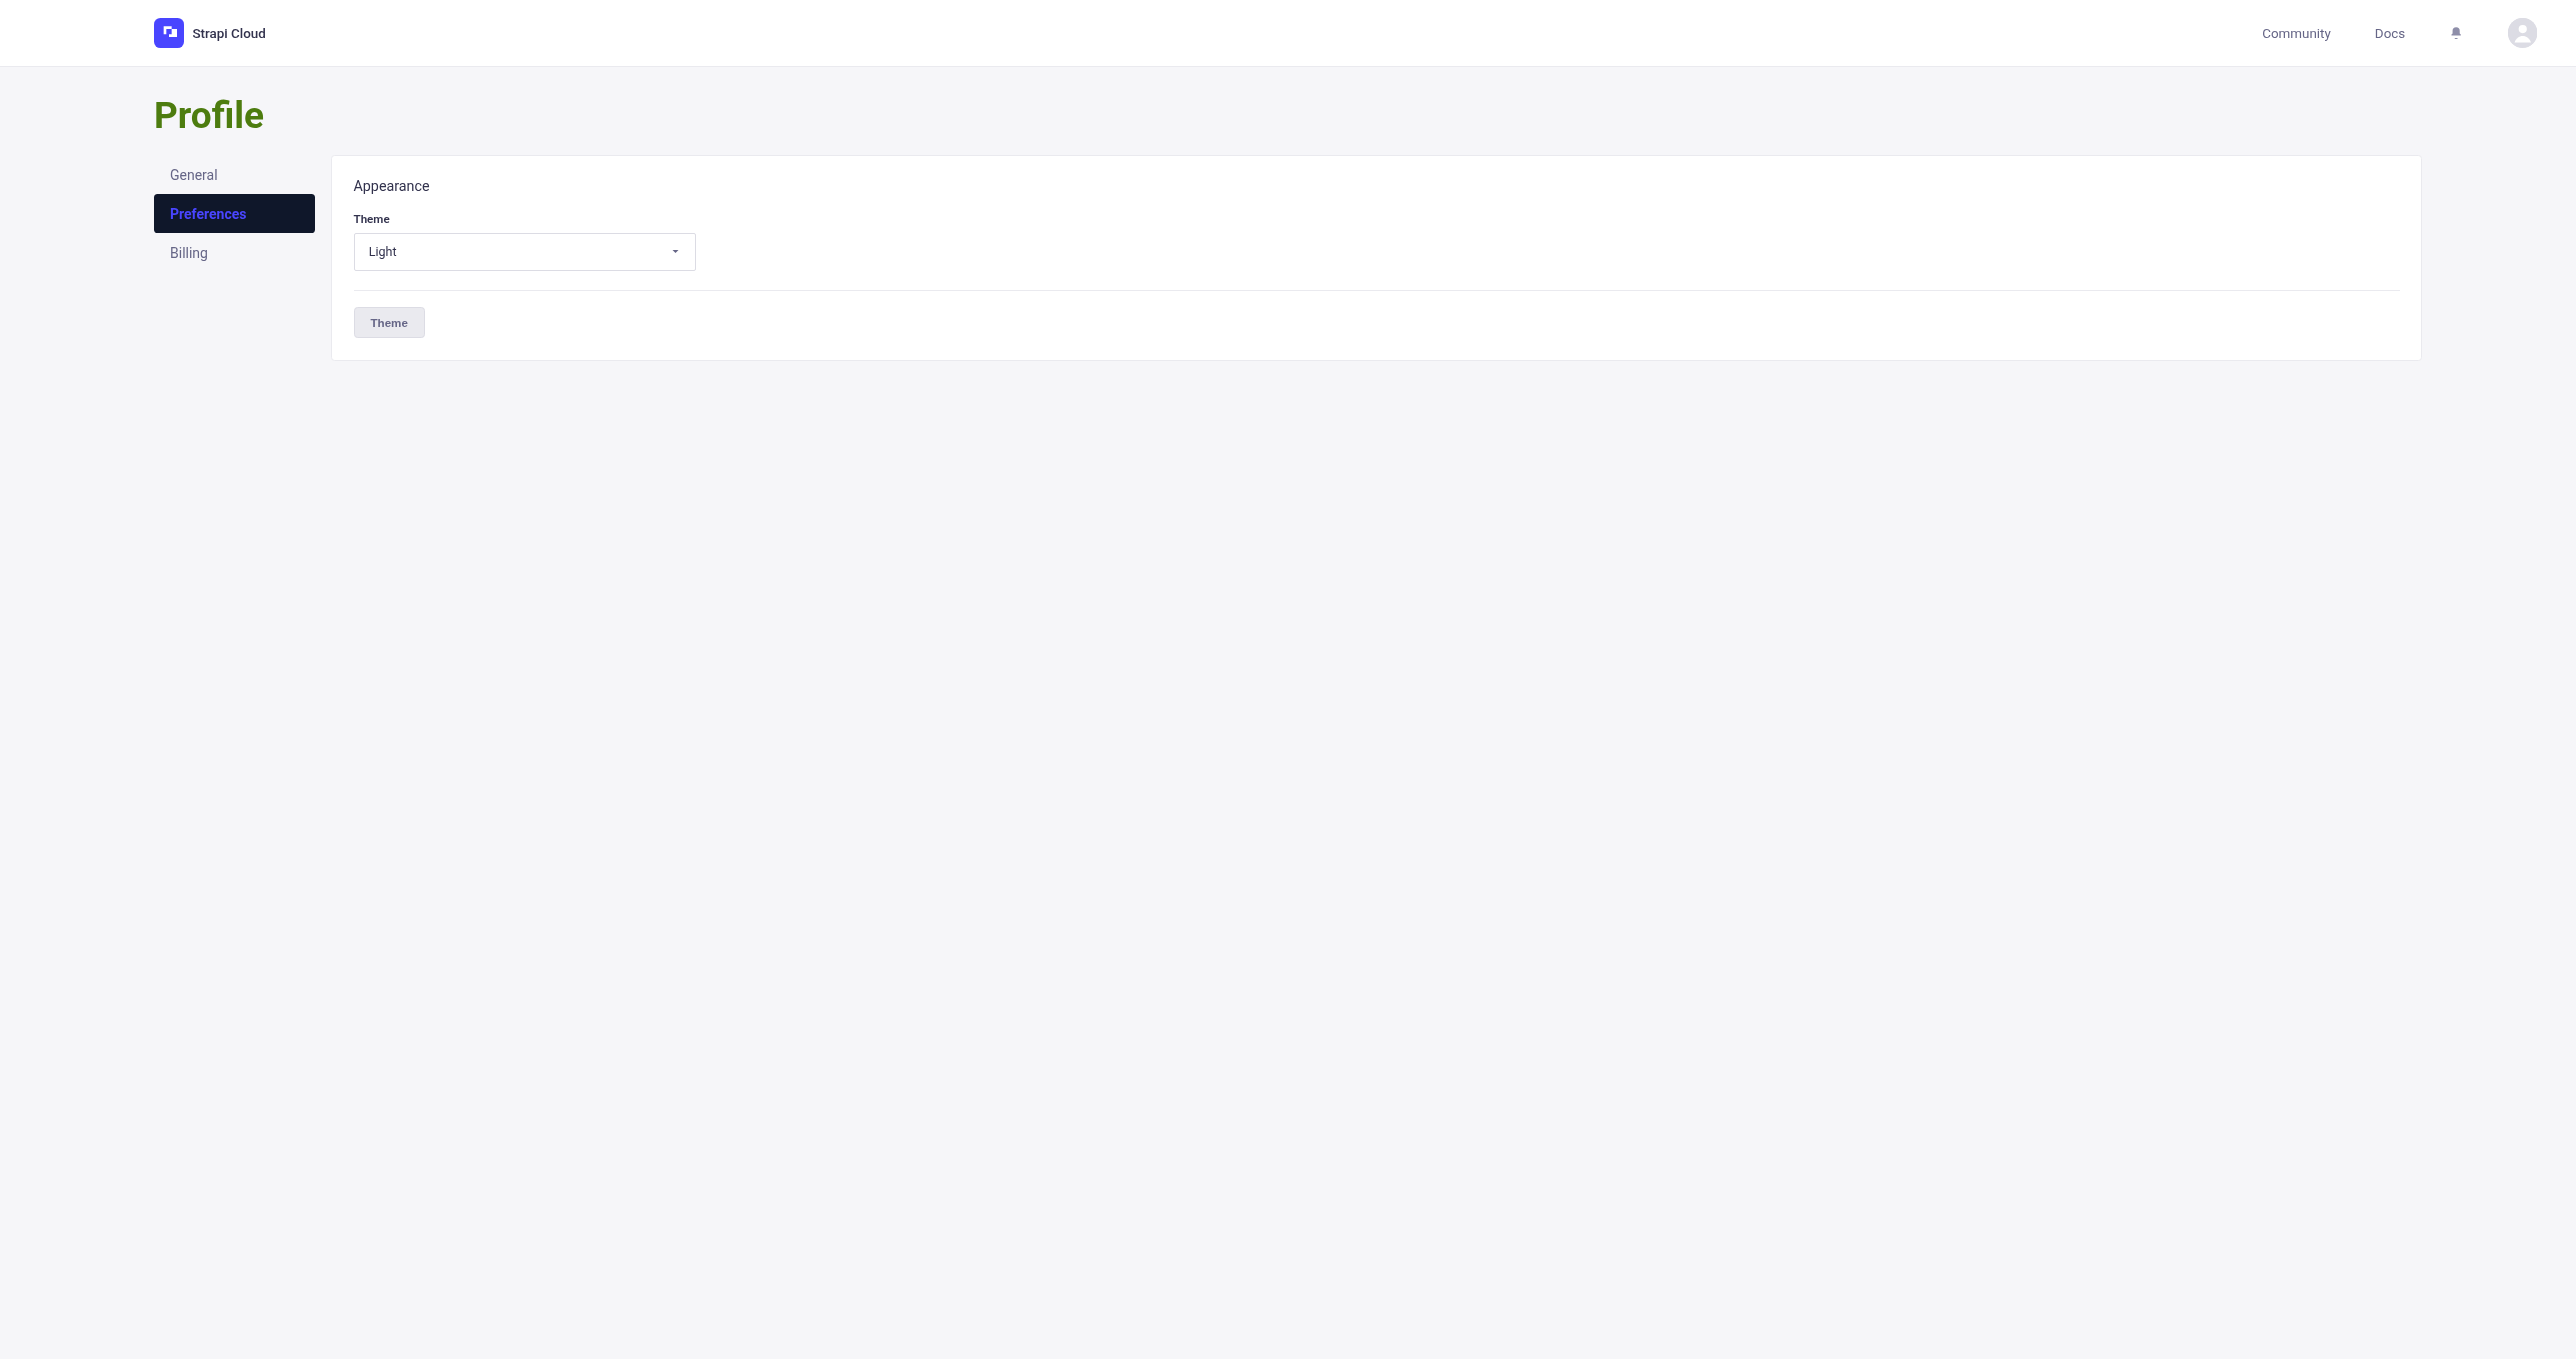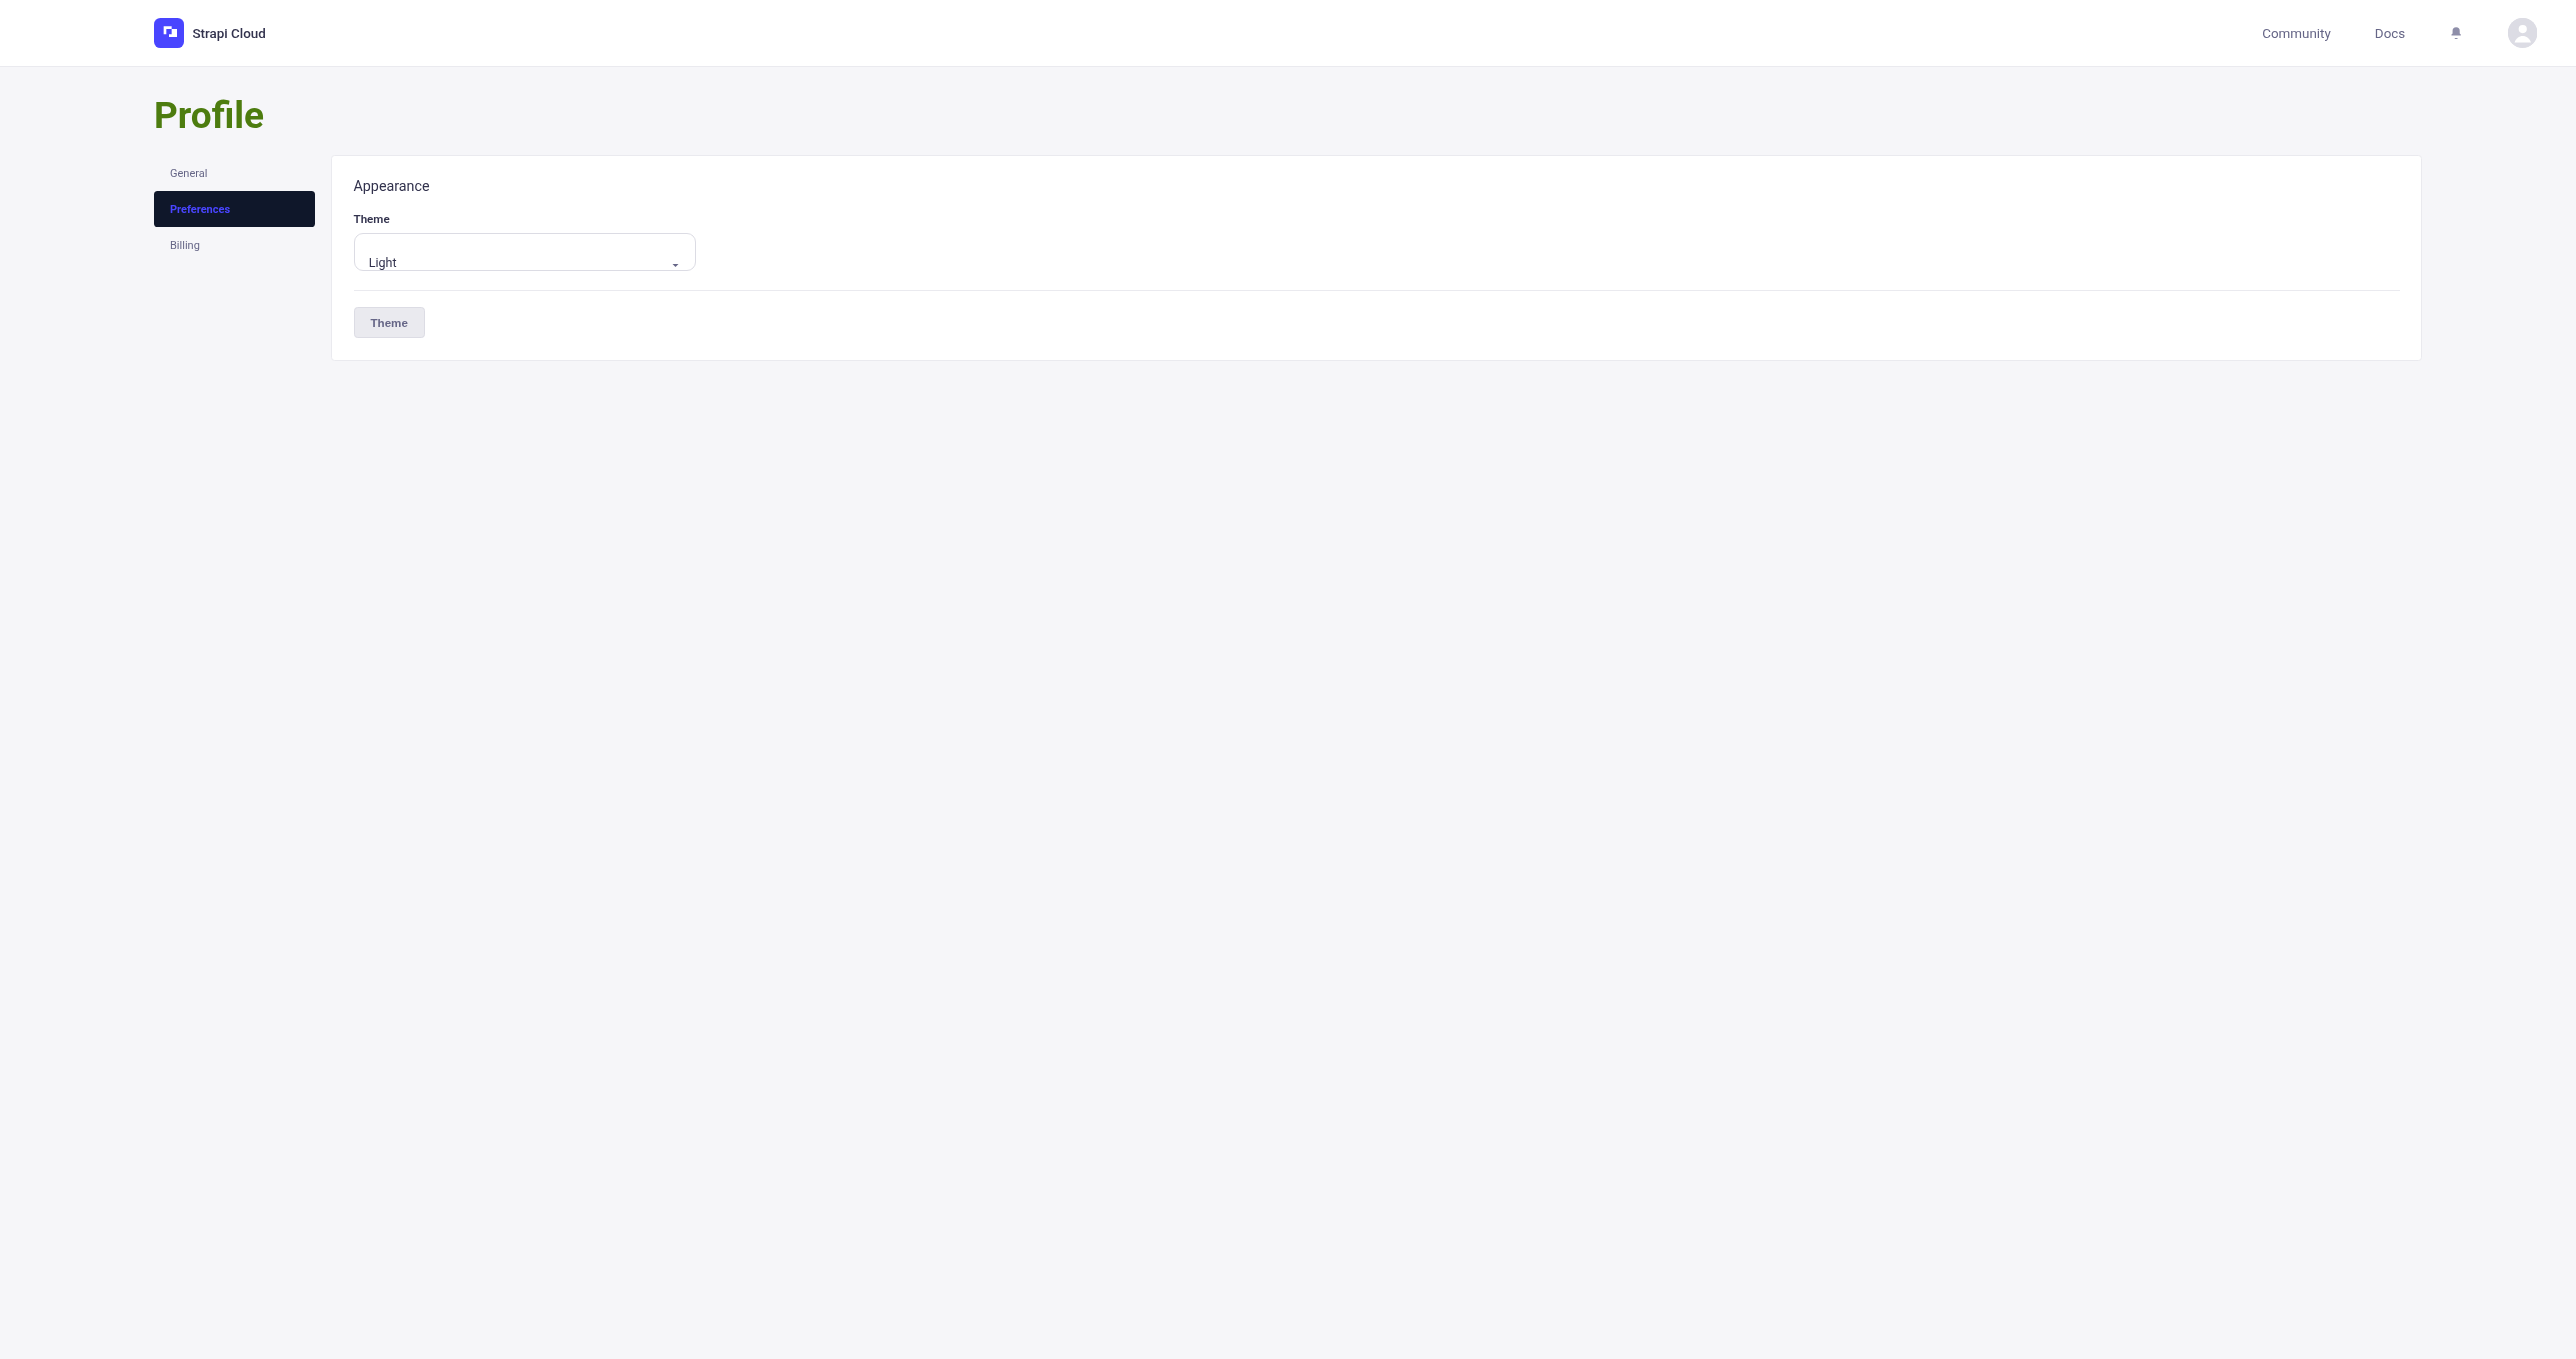--- a/index.html
+++ b/index.html
@@ -93,21 +93,21 @@
       display: flex;
       gap: 16px;
     }
     
     .sidebar {
       width: 161px;
       flex-shrink: 0;
     }
     .sidebar-item {
       padding: 11.6px 16px;
-      font-size: 11px;
+      font-size: 14px;
       color: #666687;
       cursor: pointer;
       border-radius: 3.6px;
     }
     .sidebar-item.active {
       background: #0f172a;
       color: #4945ff;
       font-weight: 700;
     }
     
@@ -132,27 +132,27 @@
       display: block;
     }
     .select-wrapper {
       position: relative;
       width: 342px;
     }
     .select {
       width: 100%;
       height: 38px;
       border: 0.9px solid #dcdce4;
-      border-radius: 9px;
+      border-radius: 2px;
       background: #ffffff;
       padding: 0 14.3px;
       font-size: 12.5px;
       color: #32324d;
       display: flex;
-      align-items: flex-end;
+      align-items: center;
       justify-content: space-between;
       cursor: pointer;
       gap: 16px;
     }
     .chevron-down {
       width: 9px;
       height: 9px;
       color: #666687;
     }
     .divider {

